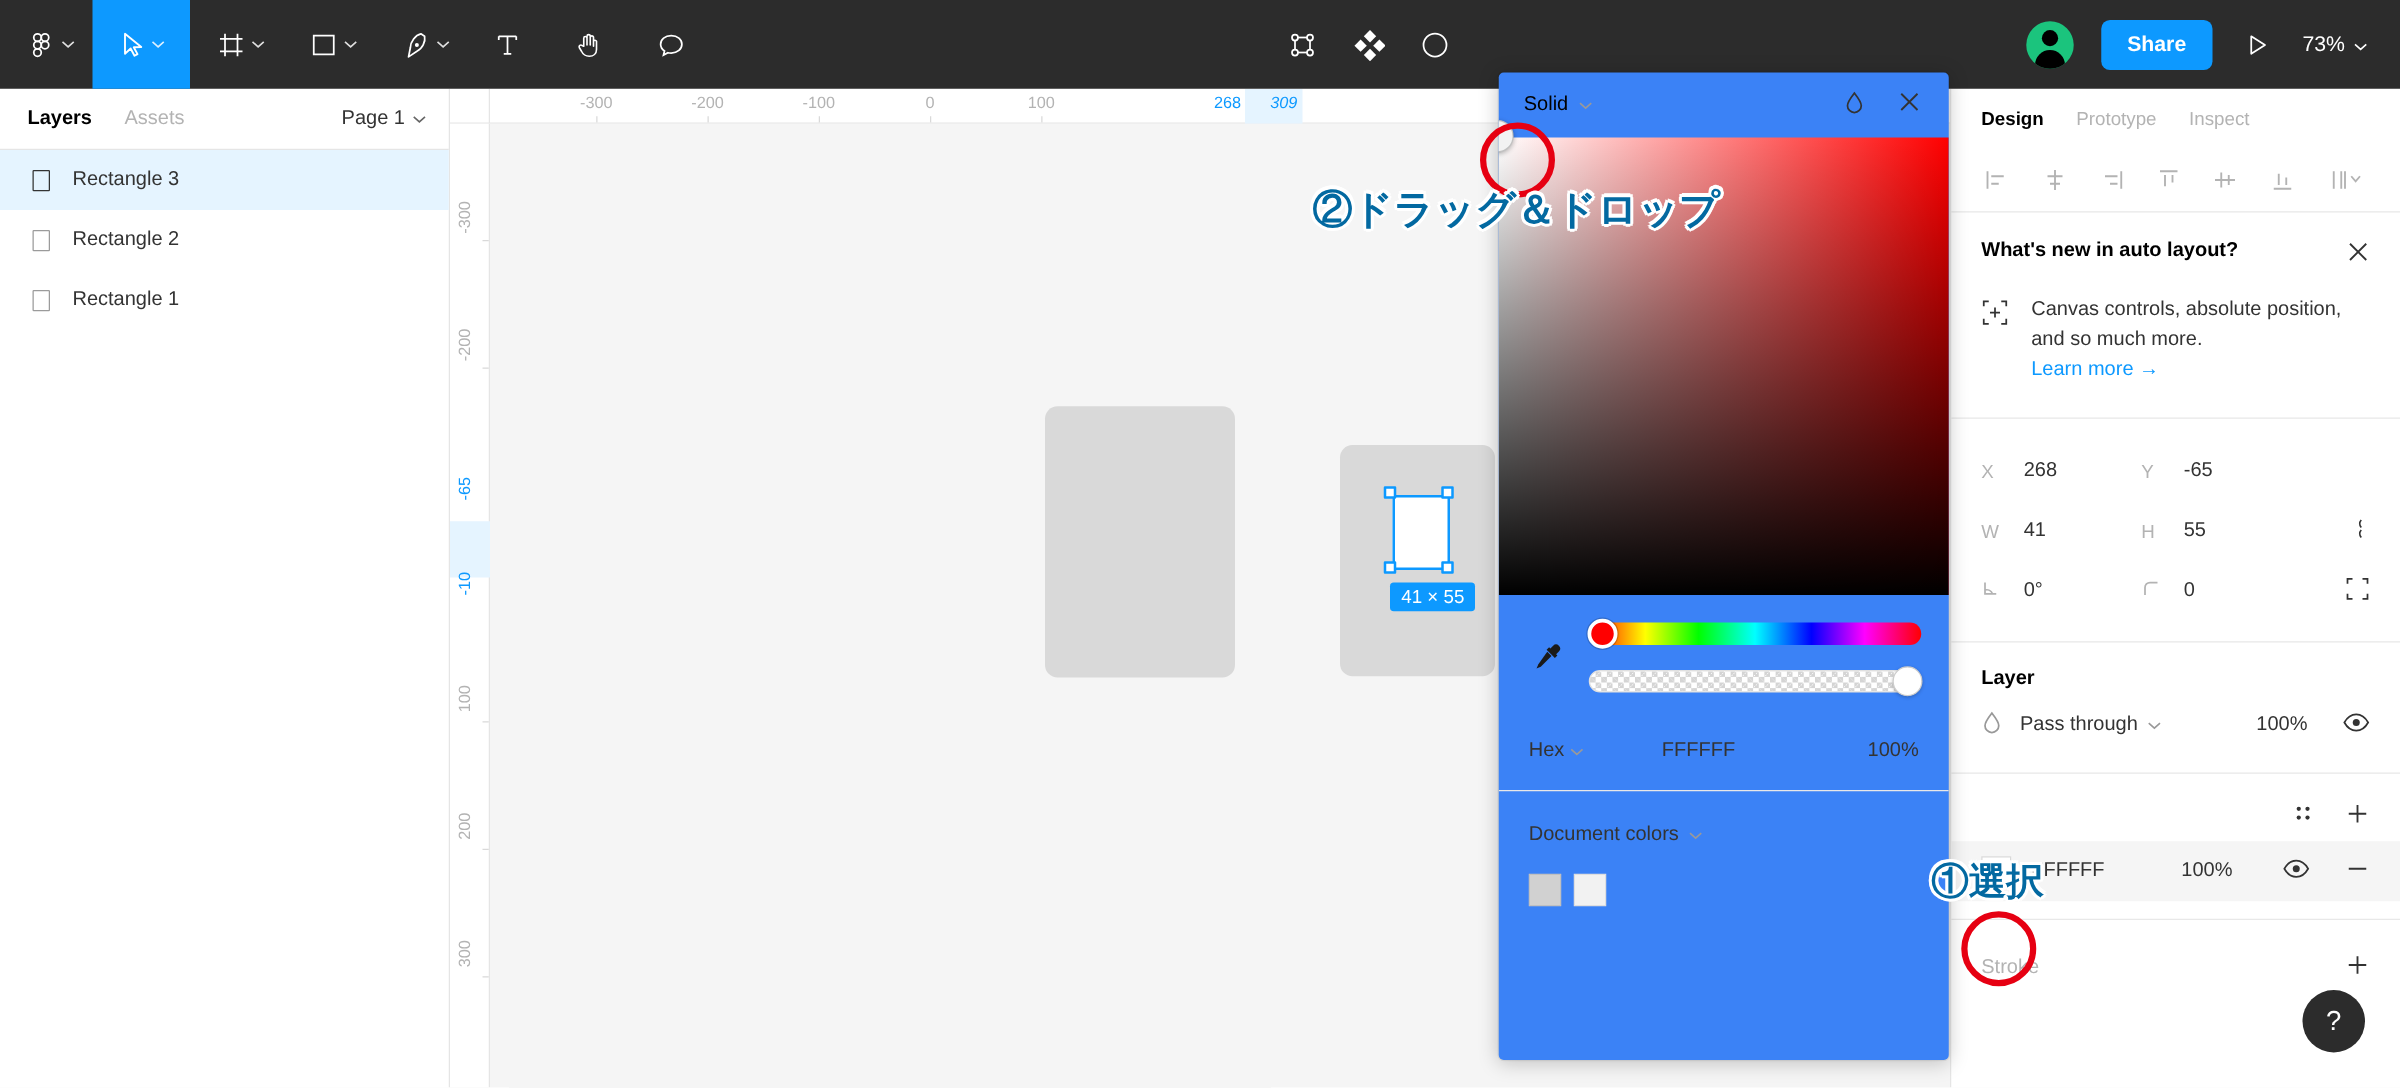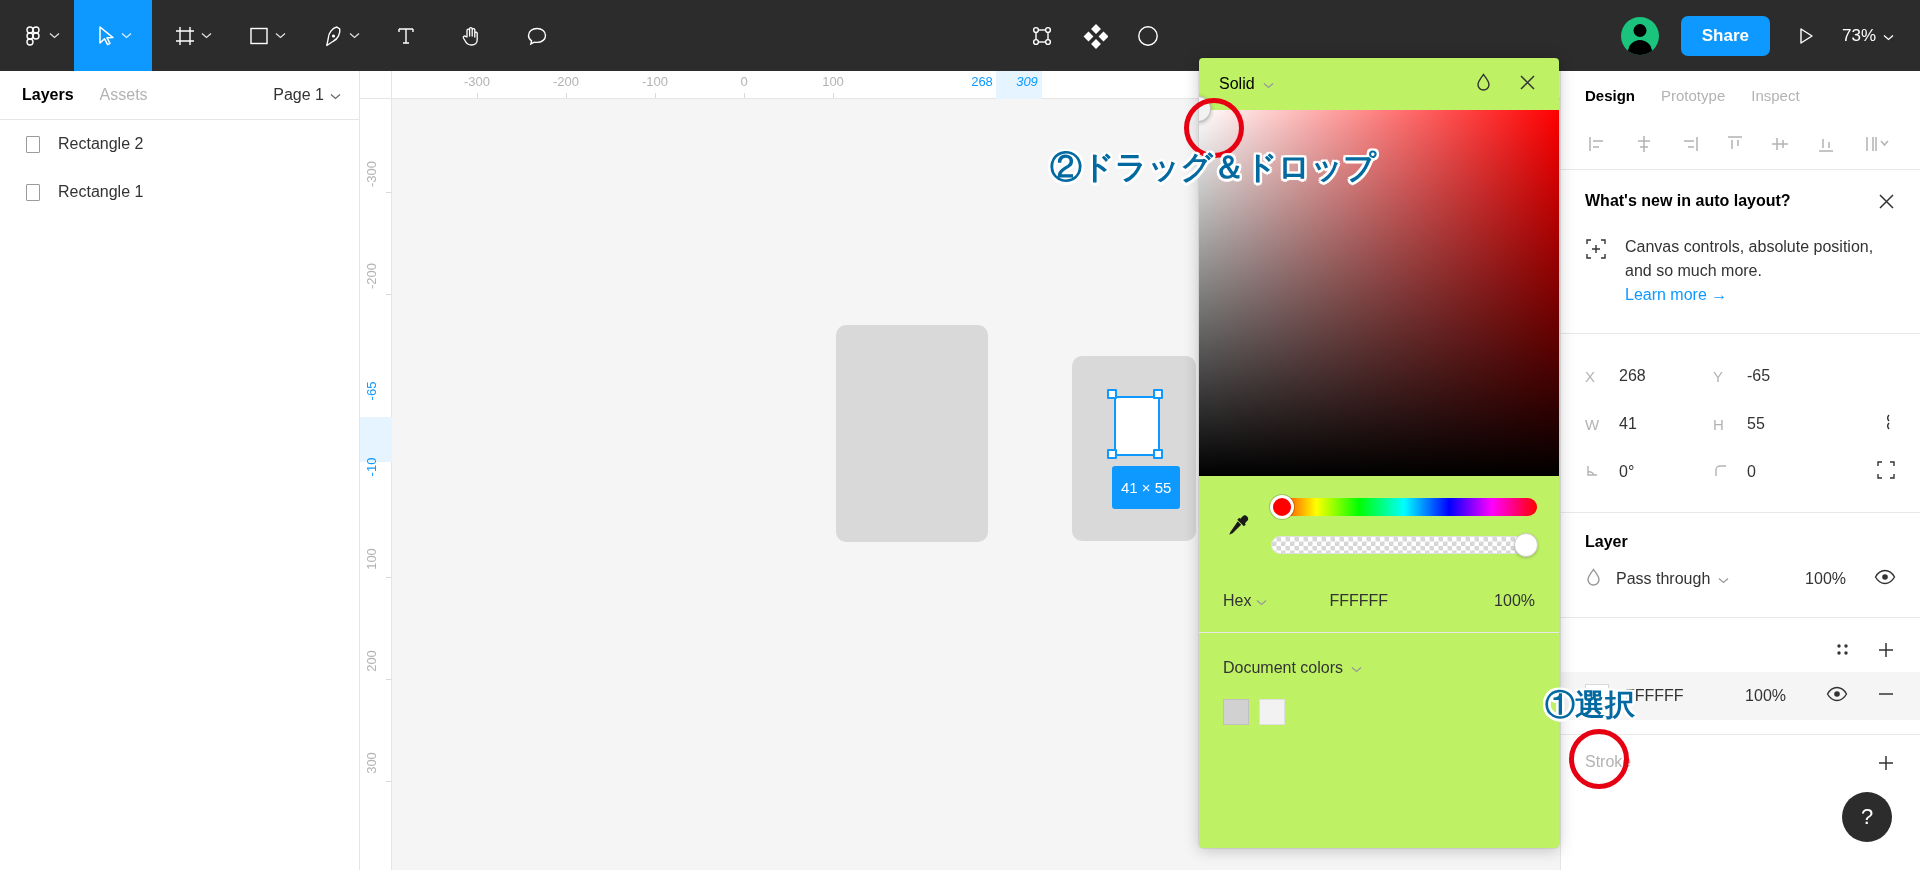--- a/index.html
+++ b/index.html
@@ -129,29 +129,29 @@
   }
   .sel-box {
     position: absolute; border: 2px solid #0d99ff; background: #fff;
   }
   .handle {
     position: absolute; width: 10px; height: 10px;
     background: #fff; border: 2px solid #0d99ff; border-radius: 1px;
   }
   .size-badge {
     position: absolute; background: #0d99ff; color: #fff;
-    font-size: 15px; padding: 13px 9px; border-radius: 3px;
+    font-size: 15px; padding: 3px 9px; border-radius: 3px;
     white-space: nowrap;
   }
 
   
   .picker {
     position: absolute; top: 58px; left: 1199px;
     width: 360px; height: 790px;
-    background: #bef264; border-radius: 4px;
+    background: #3b82f6; border-radius: 4px;
     box-shadow: 0 2px 16px rgba(0,0,0,.22), 0 0 0 1px rgba(0,0,0,.06);
     z-index: 60; overflow: hidden;
   }
   .pk-head {
     height: 52px; display: flex; align-items: center;
     padding: 0 20px; gap: 8px;
   }
   .pk-title { font-size: 16px; color: #000; }
   .pk-head-right { margin-left: auto; display: flex; align-items: center; gap: 26px; }
   .pk-sat {
@@ -274,21 +274,21 @@
     background: #f5f5f5; font-size: 16px; color: #333;
   }
   .fill-sw {
     width: 24px; height: 24px; background: #fff;
     border: 1px solid #d9d9d9; flex: none; cursor: pointer;
   }
   .fill-hex { margin-left: 16px; }
   .fill-op { margin-left: auto; margin-right: 0; }
   .fill-icons { margin-left: 40px; display: flex; align-items: center; gap: 28px; }
   .stroke-sec { padding: 18px 24px 0 24px; }
-  .stroke-head { display: flex; align-items: flex-start; height: 40px; font-size: 16px; color: #b3b3b3; }
+  .stroke-head { display: flex; align-items: center; height: 40px; font-size: 16px; color: #b3b3b3; }
   .stroke-plus { margin-left: auto; color: #333; cursor: pointer; }
 
   
   .anno-layer {
     position: absolute; inset: 0; pointer-events: none; z-index: 80;
   }
   .anno-circle {
     position: absolute; border: 5px solid #e60012; border-radius: 50%;
   }
   .anno-text {
@@ -474,20 +474,24 @@
         <span>Page 1</span>
         <span>
           <svg width="11" height="7" viewBox="0 0 11 7" fill="none" stroke="#666" stroke-width="1.3">
               <path d="M1 1.5 L5.5 5.5 L10 1.5"></path>
             </svg>
         </span>
       </span>
     </div>
     <div class="lp-divider"></div>
 
+    <div class="layer-row selected">
+      <span class="layer-icon"></span>
+      <span class="layer-name">Rectangle 3</span>
+    </div>
     <div class="layer-row">
       <span class="layer-icon"></span>
       <span class="layer-name">Rectangle 2</span>
     </div>
     <div class="layer-row">
       <span class="layer-icon"></span>
       <span class="layer-name">Rectangle 1</span>
     </div>
   </div>
 

